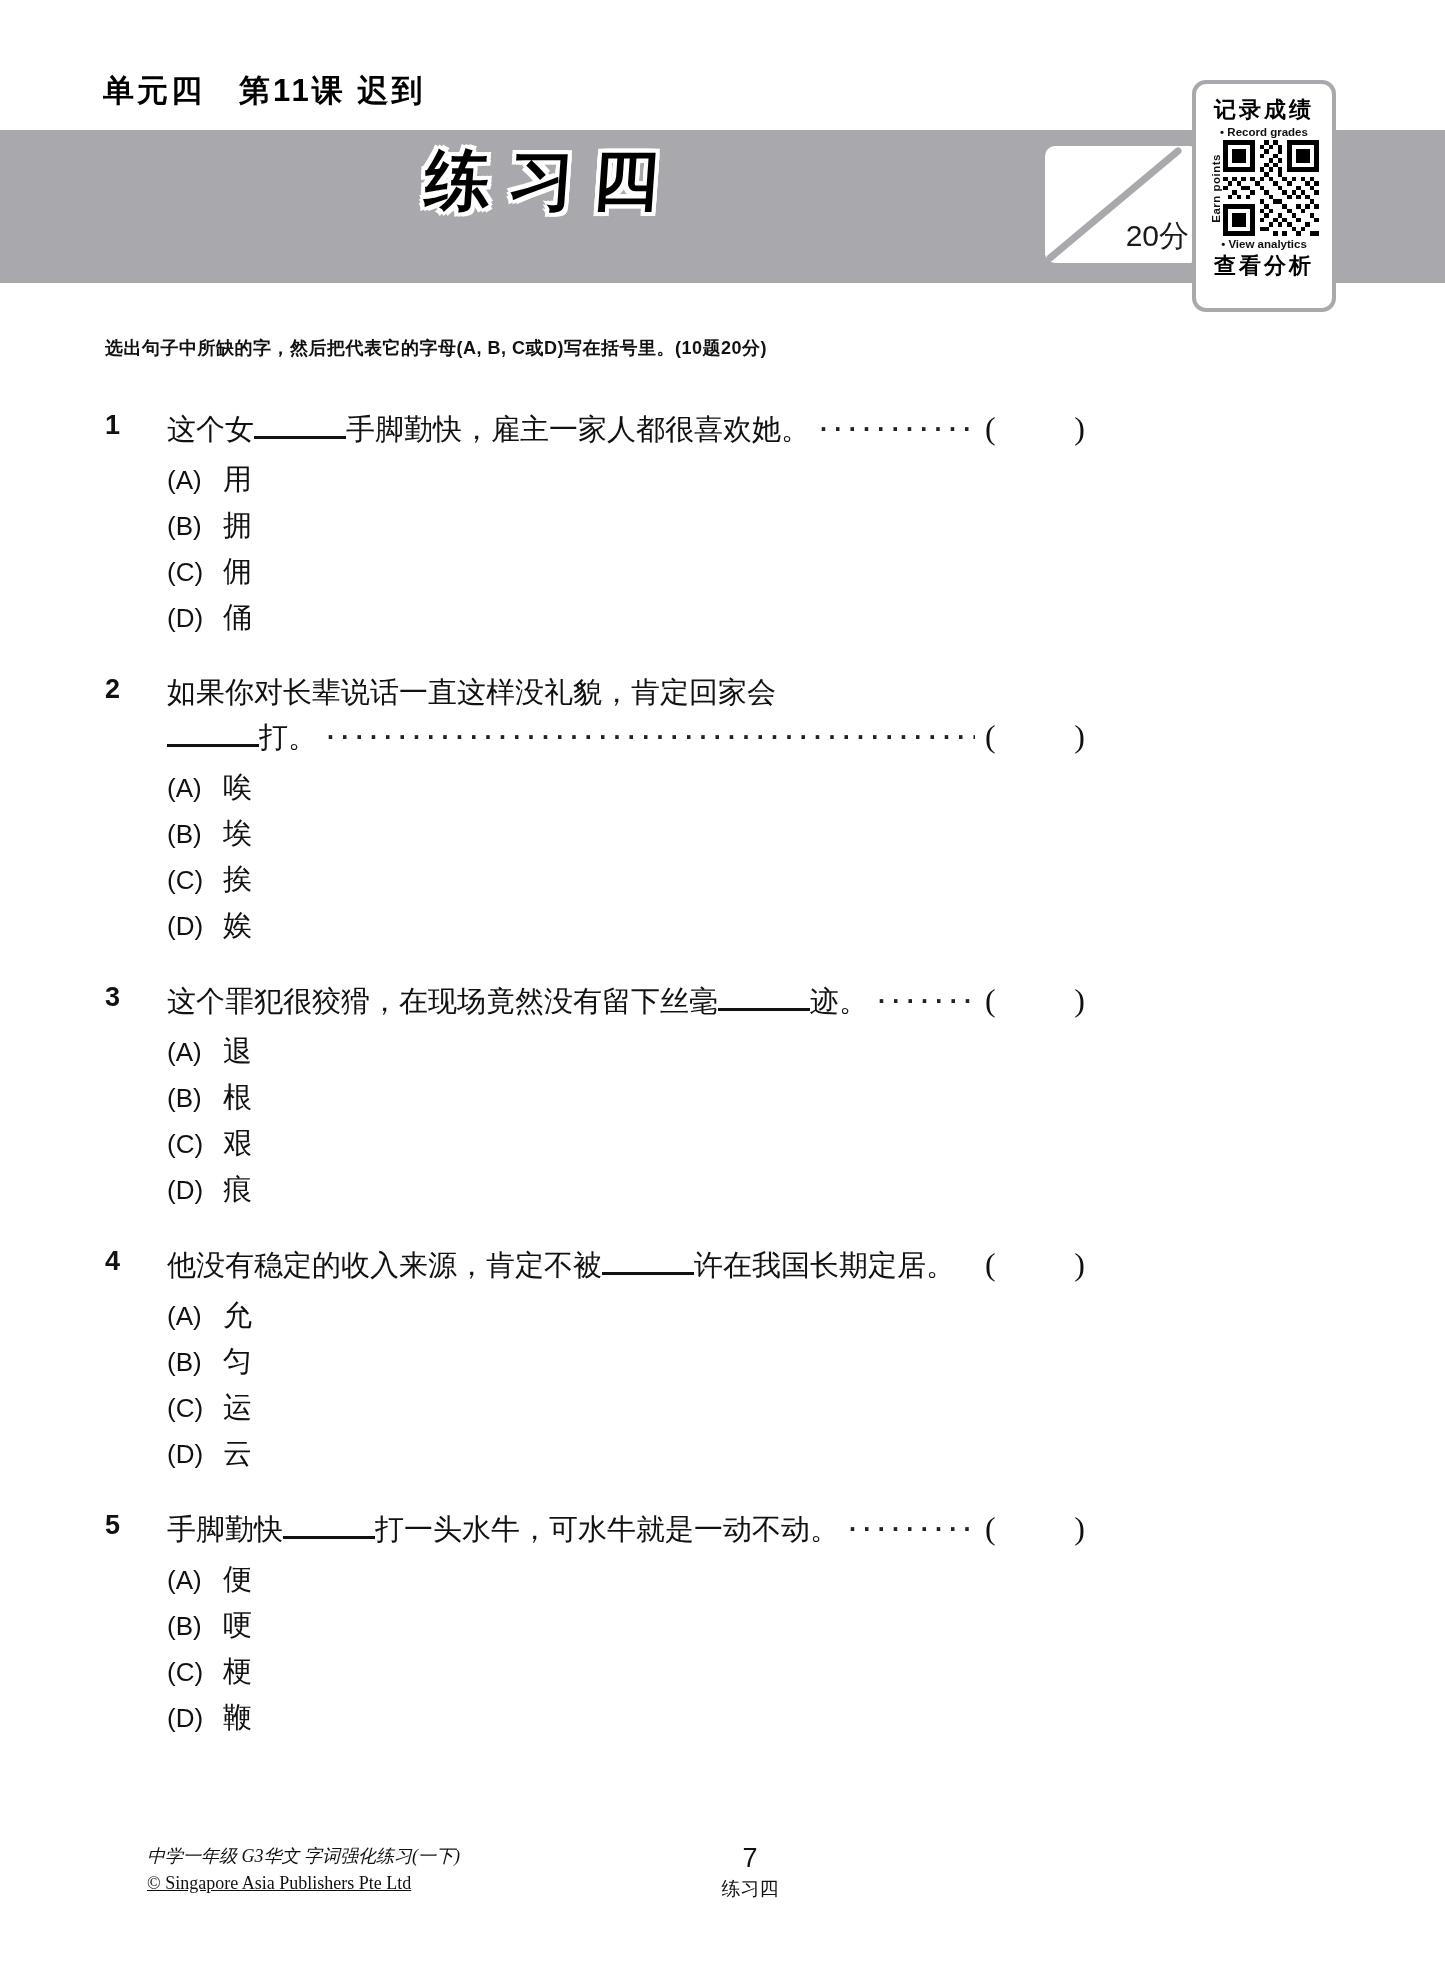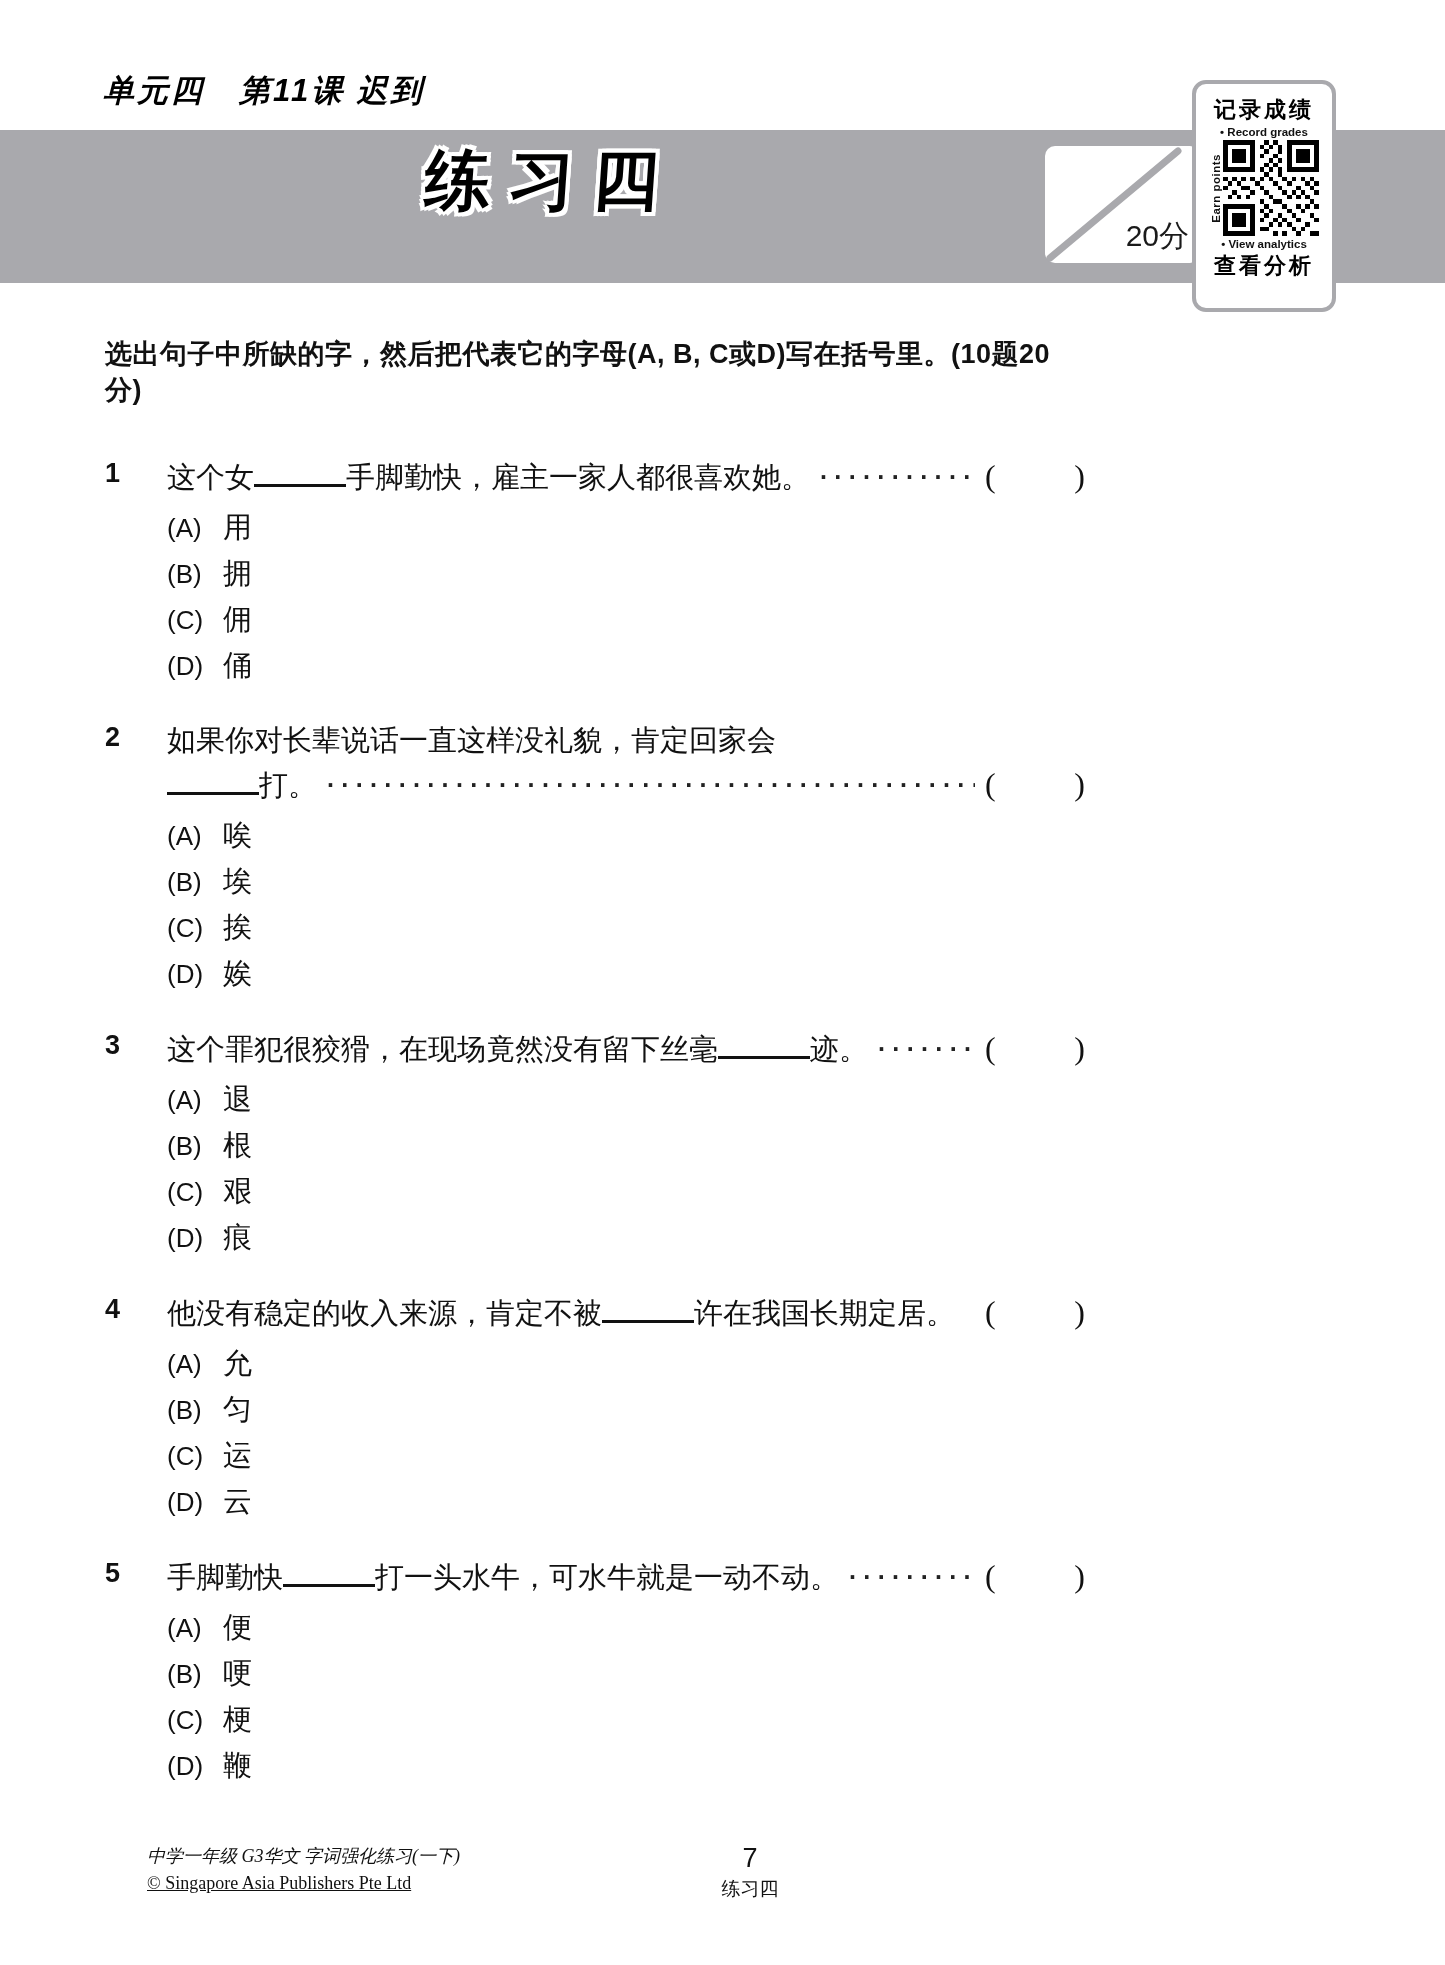--- a/index.html
+++ b/index.html
@@ -8,21 +8,20 @@
     position:relative; width:1445px; height:1965px; margin:0 auto;
     background:#ffffff; overflow:hidden;
     font-family:"Liberation Sans","DejaVu Sans",sans-serif; color:#111;
   }
   
   .banner { position:absolute; left:0; top:130px; width:1445px; height:153px; background:#a9a9ad; }
   .unit-title {
     position:absolute; left:103px; top:70px; font-size:31px; font-weight:700; letter-spacing:3px;
     color:#000;
     text-shadow:-2px -2px 0 #fff,2px -2px 0 #fff,-2px 2px 0 #fff,2px 2px 0 #fff,0 -2px 0 #fff,0 2px 0 #fff,-2px 0 0 #fff,2px 0 0 #fff;
-    font-style:italic;
   }
   .exercise-title {
     position:absolute; left:425px; top:136px; font-size:66px; font-weight:900; letter-spacing:18px;
     font-family:"Liberation Serif","DejaVu Serif",serif; color:#000; transform:skewX(-4deg);
     text-shadow:-4px -4px 0 #fff,4px -4px 0 #fff,-4px 4px 0 #fff,4px 4px 0 #fff,0 -4px 0 #fff,0 4px 0 #fff,-4px 0 0 #fff,4px 0 0 #fff;
   }
   .score-box {
     position:absolute; left:1045px; top:146px; width:155px; height:117px;
     background:#fff; border-radius:10px;
   }
@@ -35,21 +34,21 @@
   }
   .qr-cn { font-size:22px; font-weight:700; letter-spacing:3px; color:#000; white-space:nowrap; }
   .qr-bullet-row { font-size:11.5px; font-weight:700; margin:1px 0; white-space:nowrap; }
   .qr-mid { display:flex; align-items:center; margin:1px 0; }
   .qr-side {
     writing-mode:vertical-rl; transform:rotate(180deg);
     font-size:11.5px; font-weight:700; letter-spacing:.5px; margin-right:1px; white-space:nowrap;
   }
   
   .content { position:absolute; left:105px; top:336px; width:980px; }
-  .instruction { font-size:27px; font-weight:600; letter-spacing:.5px; margin-bottom:46px; }
+  .instruction { font-size:18px; font-weight:600; letter-spacing:.5px; margin-bottom:46px; }
   .question { margin-bottom:29px; }
   .q-row { display:flex; }
   .q-num { width:62px; flex:none; font-size:27px; font-weight:700; padding-top:4px; }
   .q-body { flex:1; min-width:0; }
   .q-line { display:flex; align-items:baseline; line-height:44px; }
   .q-text { flex:none; font-family:"Liberation Serif","DejaVu Serif",serif; font-size:29px; white-space:nowrap; }
   .blank { display:inline-block; width:92px; border-bottom:3px solid #111; height:1em; vertical-align:baseline; }
   .leader {
     flex:1; min-width:0; overflow:hidden; white-space:nowrap;
     font-size:25px; font-weight:700; letter-spacing:6px; margin:0 10px; align-self:center; color:#222;

